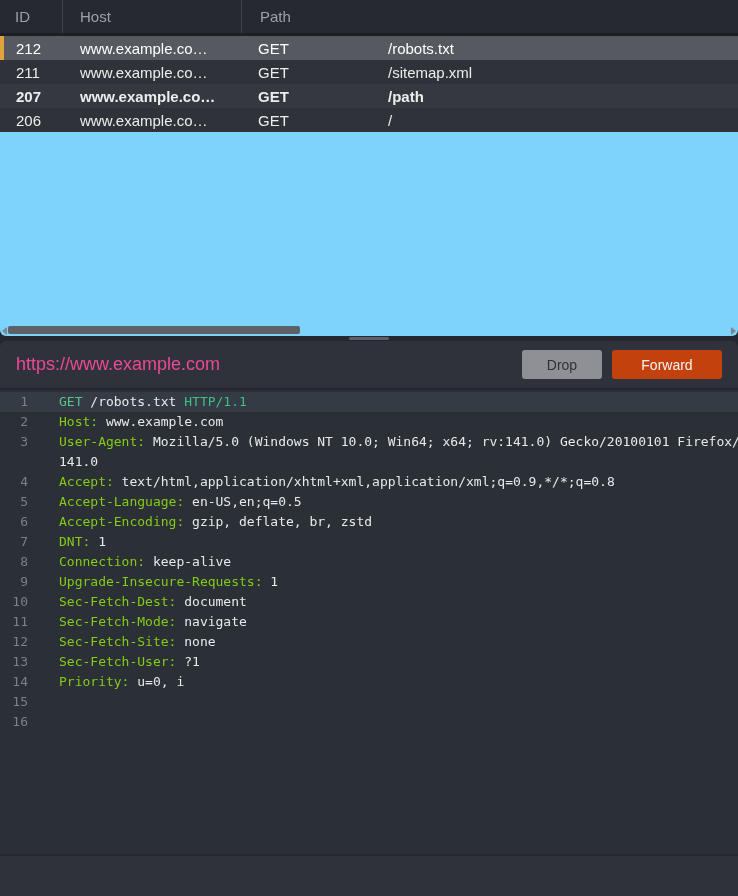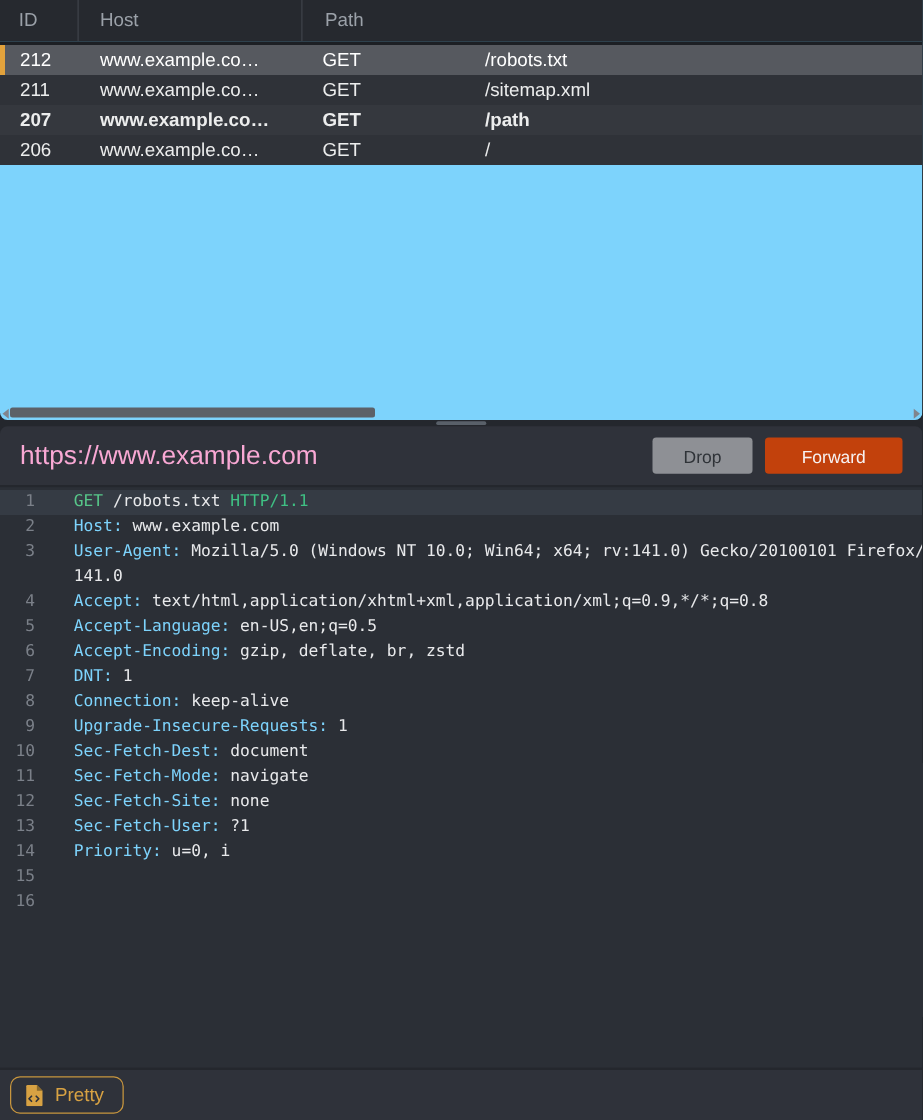--- a/index.html
+++ b/index.html
@@ -44,40 +44,40 @@
   
   .splitter{position:absolute;top:336px;left:0;width:738px;height:5px;}
   .grip{position:absolute;left:349px;top:1px;width:40px;height:3px;
         background:#596069;border-radius:2px;}
 
   
   .bottom-pane{position:absolute;top:341px;left:0;width:738px;height:555px;
         background:#2f323a;border-radius:6px 6px 0 0;overflow:hidden;}
 
   .url-bar{height:47px;display:flex;align-items:center;padding:0 16px;box-sizing:border-box;}
-  .url-text{color:#f9a8d4;font-size:21px;flex:1 1 auto;white-space:nowrap;overflow:hidden;}
+  .url-text{color:#ec4899;font-size:18px;flex:1 1 auto;white-space:nowrap;overflow:hidden;}
   .btn{display:flex;align-items:center;justify-content:center;height:29px;
        border:none;border-radius:3px;font-size:14px;cursor:pointer;
        font-family:"Liberation Sans",sans-serif;}
   .btn-drop{width:80px;background:#8e9095;color:#2f3338;margin-right:10px;}
   .btn-forward{width:110px;background:#c2410c;color:#f7f2f3;}
 
   .pane-divider{height:2px;background:#24272d;}
 
   
   .editor{height:464px;background:#2b2f36;padding-top:2px;box-sizing:border-box;
           font-family:"DejaVu Sans Mono",monospace;font-size:13px;overflow:hidden;}
   .ed-row{display:flex;height:20px;line-height:20px;}
   .ed-row.active{background:#353b44;}
   .ln{flex:0 0 28px;text-align:right;padding-right:12px;color:#7b8089;
       user-select:none;white-space:pre;}
   .code{flex:1 1 auto;white-space:pre;overflow:hidden;color:#e8e9eb;margin-left:19px;}
   .tk-m{color:#57c689;}
   .tk-v{color:#3fc184;}
-  .tk-n{color:#7dd3fc;}
+  .tk-n{color:#84cc16;}
   .tk-p{color:#e8e9eb;}
 
   
   .footer{height:40px;display:flex;align-items:center;padding-left:8px;box-sizing:border-box;}
   .btn-pretty{display:flex;align-items:center;gap:9px;height:30px;padding:0 15px 0 11px;
       background:transparent;border:1px solid #c8963e;border-radius:8px;
       color:#d8a243;font-size:15px;cursor:pointer;font-family:"Liberation Sans",sans-serif;}
 </style>
 </head>
 <body>
@@ -204,27 +204,15 @@
         <span class="code"></span>
       </div>
       <div class="ed-row">
         <span class="ln">16</span>
         <span class="code"></span>
       </div>
     </div>
 
     <div class="pane-divider"></div>
 
-    <div class="footer">
-      <button class="btn-pretty">
-        <span style="display:flex;">
-          <svg width="15" height="17" viewBox="0 0 15 17">
-            <path d="M2 0 h7.5 l4.5 4.5 V16 a1 1 0 0 1 -1 1 H2 a1 1 0 0 1 -1 -1 V1 a1 1 0 0 1 1 -1 z" fill="#d8a243"></path>
-            <path d="M9.5 0 l4.5 4.5 h-4.5 z" fill="#8a6a2c"></path>
-            <path d="M5.2 9 l-2 2 2 2 M9 9 l2 2 -2 2" fill="none" stroke="#2f323a" stroke-width="1.4" stroke-linecap="round" stroke-linejoin="round"></path>
-          </svg>
-        </span>
-        <span>Pretty</span>
-      </button>
-    </div>
 
   </div>
 </div>
 
 </body></html>

